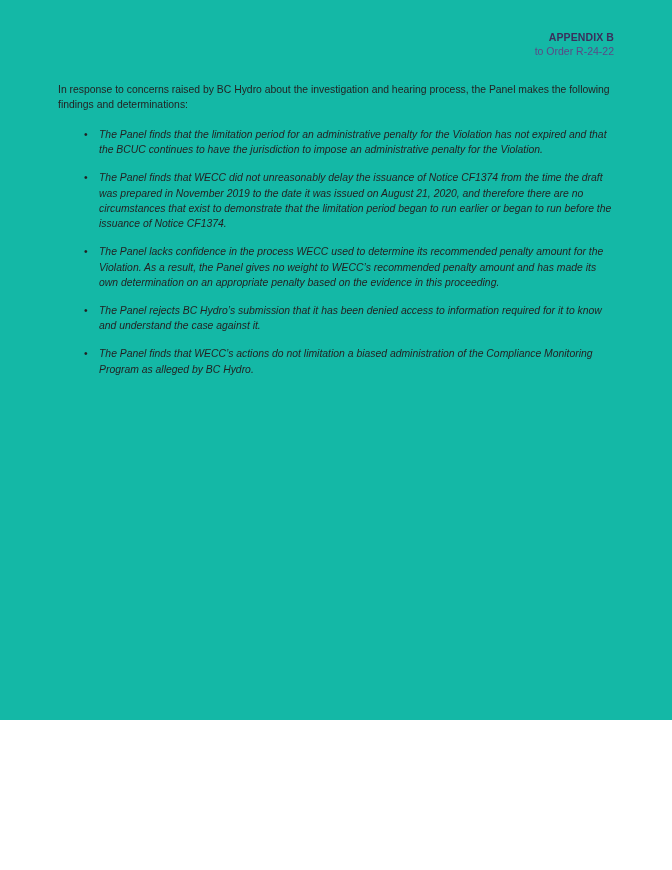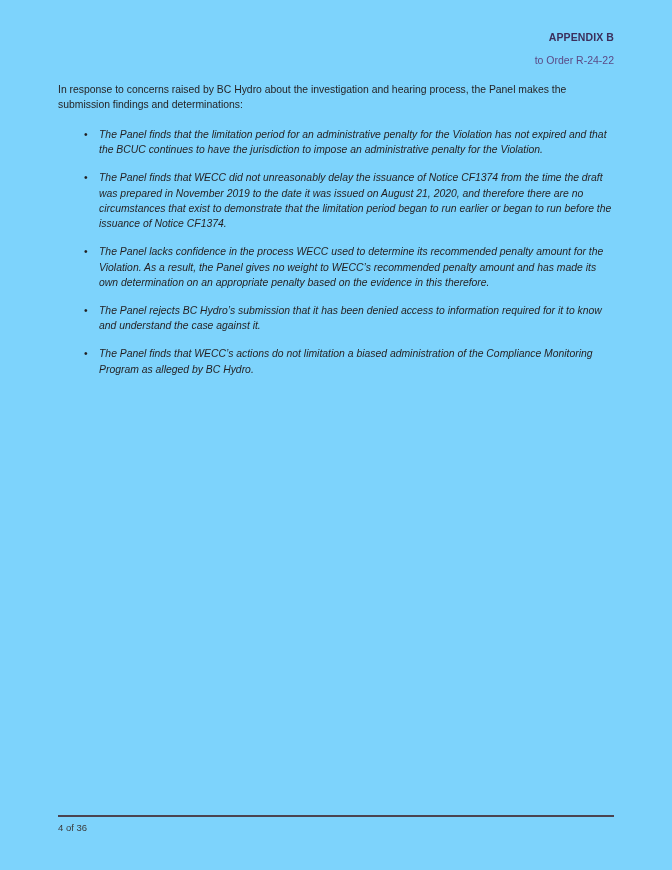--- a/index.html
+++ b/index.html
@@ -9,22 +9,22 @@
   body {
     width: 672px;
     height: 870px;
     background: #ffffff;
     font-family: "Liberation Sans", sans-serif;
     -webkit-font-smoothing: antialiased;
   }
   .page {
     position: relative;
     width: 672px;
-    height: 870px;
-    background: #7dd3fc;
+    height: 720px;
+    background: #14b8a6;
     box-sizing: border-box;
     overflow: hidden;
   }
 
   
   .header {
     position: absolute;
     top: 31px;
     right: 58px;
     text-align: right;
@@ -35,21 +35,21 @@
     font-weight: bold;
     color: #3b2f5c;
     letter-spacing: 0.1px;
     display: block;
   }
   .header-order {
     font-size: 10.5px;
     font-weight: normal;
     color: #5b4a86;
     display: block;
-    margin-top: 10px;
+    margin-top: 1px;
   }
 
   
   .content {
     position: absolute;
     top: 82px;
     left: 58px;
     width: 556px;
   }
   .intro {
@@ -115,37 +115,37 @@
 
 <div class="page">
 
   <div class="header">
     <span class="header-appendix">APPENDIX B</span>
     <span class="header-order">to Order R-24-22</span>
   </div>
 
   <div class="content">
 
-    <p class="intro">In response to concerns raised by BC Hydro about the investigation and hearing process, the Panel makes the submission findings and determinations:</p>
+    <p class="intro">In response to concerns raised by BC Hydro about the investigation and hearing process, the Panel makes the following findings and determinations:</p>
 
     <ul class="bullet-list">
 
       <li class="bullet-item">
         <span class="bullet-dot">•</span>
         <span class="bullet-text">The Panel finds that the limitation period for an administrative penalty for the Violation has not expired and that the BCUC continues to have the jurisdiction to impose an administrative penalty for the Violation.</span>
       </li>
 
       <li class="bullet-item">
         <span class="bullet-dot">•</span>
         <span class="bullet-text">The Panel finds that WECC did not unreasonably delay the issuance of Notice CF1374 from the time the draft was prepared in November 2019 to the date it was issued on August 21, 2020, and therefore there are no circumstances that exist to demonstrate that the limitation period began to run earlier or began to run before the issuance of Notice CF1374.</span>
       </li>
 
       <li class="bullet-item">
         <span class="bullet-dot">•</span>
-        <span class="bullet-text">The Panel lacks confidence in the process WECC used to determine its recommended penalty amount for the Violation. As a result, the Panel gives no weight to WECC’s recommended penalty amount and has made its own determination on an appropriate penalty based on the evidence in this therefore.</span>
+        <span class="bullet-text">The Panel lacks confidence in the process WECC used to determine its recommended penalty amount for the Violation. As a result, the Panel gives no weight to WECC’s recommended penalty amount and has made its own determination on an appropriate penalty based on the evidence in this proceeding.</span>
       </li>
 
       <li class="bullet-item">
         <span class="bullet-dot">•</span>
         <span class="bullet-text">The Panel rejects BC Hydro’s submission that it has been denied access to information required for it to know and understand the case against it.</span>
       </li>
 
       <li class="bullet-item">
         <span class="bullet-dot">•</span>
         <span class="bullet-text">The Panel finds that WECC’s actions do not limitation a biased administration of the Compliance Monitoring Program as alleged by BC Hydro.</span>

